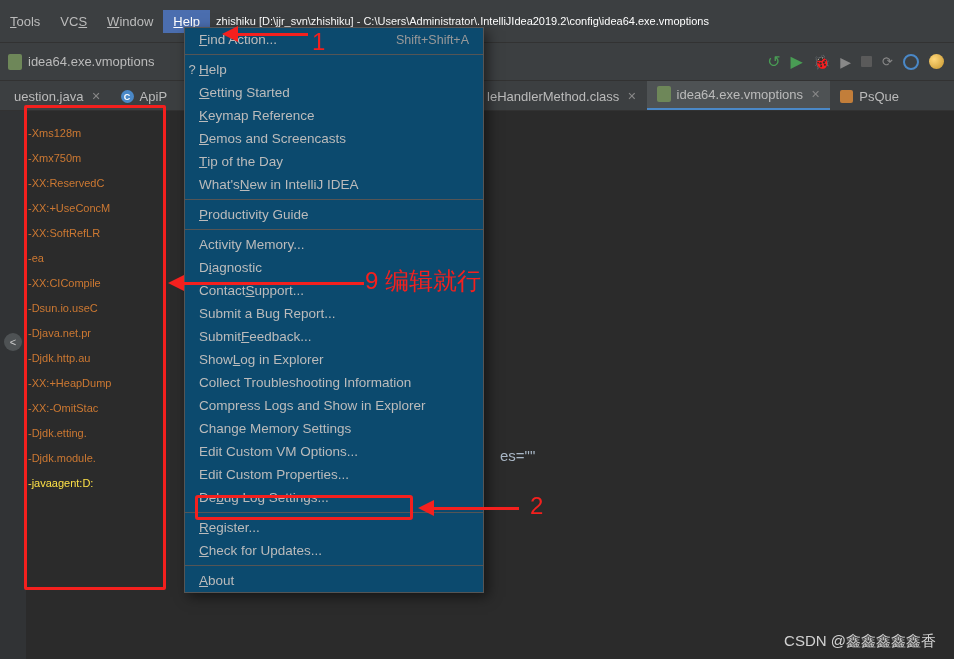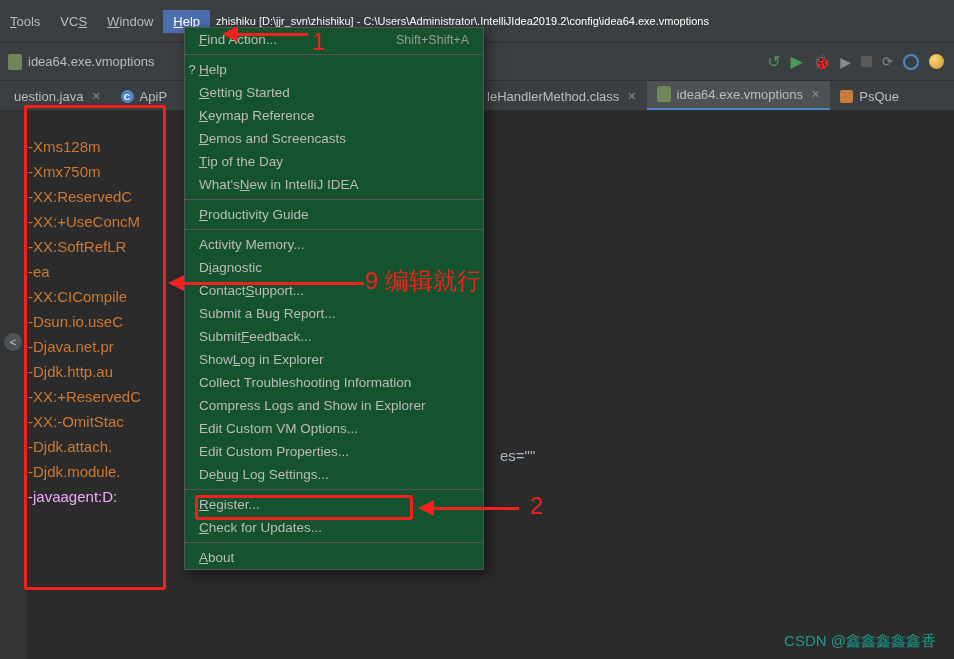--- a/index.html
+++ b/index.html
@@ -25,38 +25,38 @@
 .gold-disc{width:15px;height:15px;background:radial-gradient(circle at 35% 35%,#ffd77a,#c6952d);border-radius:50%}
 .tabbar{height:30px;background:#3c3f41;display:flex;align-items:flex-end;color:#bbb;font-size:13px;border-bottom:1px solid #323232;padding-left:4px;overflow:hidden;position:relative}
 .tab{padding:6px 10px;display:flex;align-items:center;gap:6px;white-space:nowrap}
 .tab.active{background:#4e5254;border-bottom:2px solid #4a88c7}
 .tab .close-x{color:#888;font-size:11px;margin-left:2px}
 .c-icon{width:13px;height:13px;background:#4a88c7;border-radius:50%;color:#fff;font-size:9px;display:flex;align-items:center;justify-content:center;font-weight:bold}
 .html-icon{width:13px;height:13px;background:#c27e3a;border-radius:2px}
 .editor-area{position:relative;height:564px;background:#2b2b2b}
 .gutter-pane{position:absolute;left:0;top:0;width:26px;height:100%;background:#313335}
 .chevron-back{position:absolute;left:4px;top:222px;width:18px;height:18px;background:#4e5254;border-radius:50%;color:#ccc;font-size:11px;display:flex;align-items:center;justify-content:center}
-.code-lines{position:absolute;left:28px;top:23px;font-family:Consolas,monospace;font-size:15px;color:#cc7832;line-height:25px}
+.code-lines{position:absolute;left:28px;top:10px;font-family:Consolas,monospace;font-size:11px;color:#cc7832;line-height:25px}
 .code-lines div{white-space:pre}
 .file-content-right{position:absolute;left:500px;top:300px;font-family:Consolas,monospace;font-size:15px;color:#a9b7c6;white-space:pre}
-.dropdown-menu{position:absolute;left:184px;top:27px;width:300px;background:#14532d;border:1px solid #555;box-shadow:4px 4px 12px rgba(0,0,0,.5);z-index:20}
+.dropdown-menu{position:absolute;left:184px;top:27px;width:300px;background:#0c4a6e;border:1px solid #555;box-shadow:4px 4px 12px rgba(0,0,0,.5);z-index:20}
 .dropdown-menu .item{padding:4px 14px;color:#bbb;font-size:13.5px;display:flex;align-items:center;cursor:pointer}
 .dropdown-menu .item .mnemonic{text-decoration:underline}
 .dropdown-menu .item .shortcut{margin-left:auto;color:#999;font-size:12.5px}
 .dropdown-menu .sep{height:1px;background:#555;margin:3px 0}
 .dropdown-menu .item.q-mark{padding-left:0}
 .q-char{width:14px;text-align:center;color:#bbb;font-size:13px}
 .red-box-lines{position:absolute;left:24px;top:105px;width:142px;height:485px;border:3px solid #f4201e;border-radius:2px;z-index:5;pointer-events:none}
 .red-box-item{position:absolute;left:195px;top:495px;width:218px;height:25px;border:3px solid #f4201e;border-radius:3px;z-index:21;pointer-events:none}
 .arrow{position:absolute;z-index:22;pointer-events:none}
 .arrow-line{height:3px;background:#f4201e}
 .arrow-head{width:0;height:0;border-top:8px solid transparent;border-bottom:8px solid transparent}
 .arrow-head.left{border-right:16px solid #f4201e}
 .anno-text{position:absolute;color:#f4201e;font-size:24px;font-weight:500;z-index:22}
-.watermark{position:absolute;right:18px;bottom:8px;color:#14b8a6;font-size:15px;opacity:.78}
+.watermark{position:absolute;right:18px;bottom:8px;color:#ffffff;font-size:15px;opacity:.78}
 </style>
 </head>
 <body>
 
 <div class="menubar">
   <span class="menu-item"><span class="mnemonic">T</span>ools</span>
   <span class="menu-item">VC<span class="mnemonic">S</span></span>
   <span class="menu-item"><span class="mnemonic">W</span>indow</span>
   <span class="menu-item active"><span class="mnemonic">H</span>elp</span>
   <span class="title-path">zhishiku [D:\jjr_svn\zhishiku] - C:\Users\Administrator\.IntelliJIdea2019.2\config\idea64.exe.vmoptions</span>
@@ -111,25 +111,25 @@
     <div>-Xms128m</div>
       <div>-Xmx750m</div>
       <div>-XX:ReservedC</div>
     <div>-XX:+UseConcM</div>
       <div>-XX:SoftRefLR</div>
       <div>-ea</div>
     <div>-XX:CICompile</div>
       <div>-Dsun.io.useC</div>
       <div>-Djava.net.pr</div>
     <div>-Djdk.http.au</div>
-      <div>-XX:+ReservedC</div>
+      <div>-XX:+HeapDump</div>
       <div>-XX:-OmitStac</div>
-    <div>-Djdk.attach.</div>
+    <div>-Djdk.etting.</div>
       <div>-Djdk.module.</div>
-    <div style="color:#f0abfc">-javaagent:D:</div>
+    <div style="color:#fde047">-javaagent:D:</div>
   </div>
   <div class="file-content-right">
     <div>es=""</div>
     <div style="margin-top:167px">n\jetbrains-agent.jar</div>
   </div>
 
 </div>
 
 <div class="dropdown-menu">
   <div class="item">
@@ -150,20 +150,21 @@
   <div class="item"><span class="mnemonic">P</span>roductivity Guide</div>
   <div class="sep"></div>
   <div class="item">Activity Memory...</div>
   <div class="item">D<span class="mnemonic">i</span>agnostic</div>
   <div class="item">Contact <span class="mnemonic">S</span>upport...</div>
   <div class="item">Submit a Bug Report...</div>
   <div class="item">Submit <span class="mnemonic">F</span>eedback...</div>
   <div class="item">Show <span class="mnemonic">L</span>og in Explorer</div>
   <div class="item">Collect Troubleshooting Information</div>
   <div class="item">Compress Logs and Show in Explorer</div>
+  <div class="item">Change Memory Settings</div>
   <div class="item">Edit Custom VM Options...</div>
   <div class="item">Edit Custom Properties...</div>
   <div class="item">De<span class="mnemonic">b</span>ug Log Settings...</div>
   <div class="sep"></div>
   <div class="item"><span class="mnemonic">R</span>egister...</div>
   <div class="item"><span class="mnemonic">C</span>heck for Updates...</div>
   <div class="sep"></div>
   <div class="item"><span class="mnemonic">A</span>bout</div>
 </div>
 

